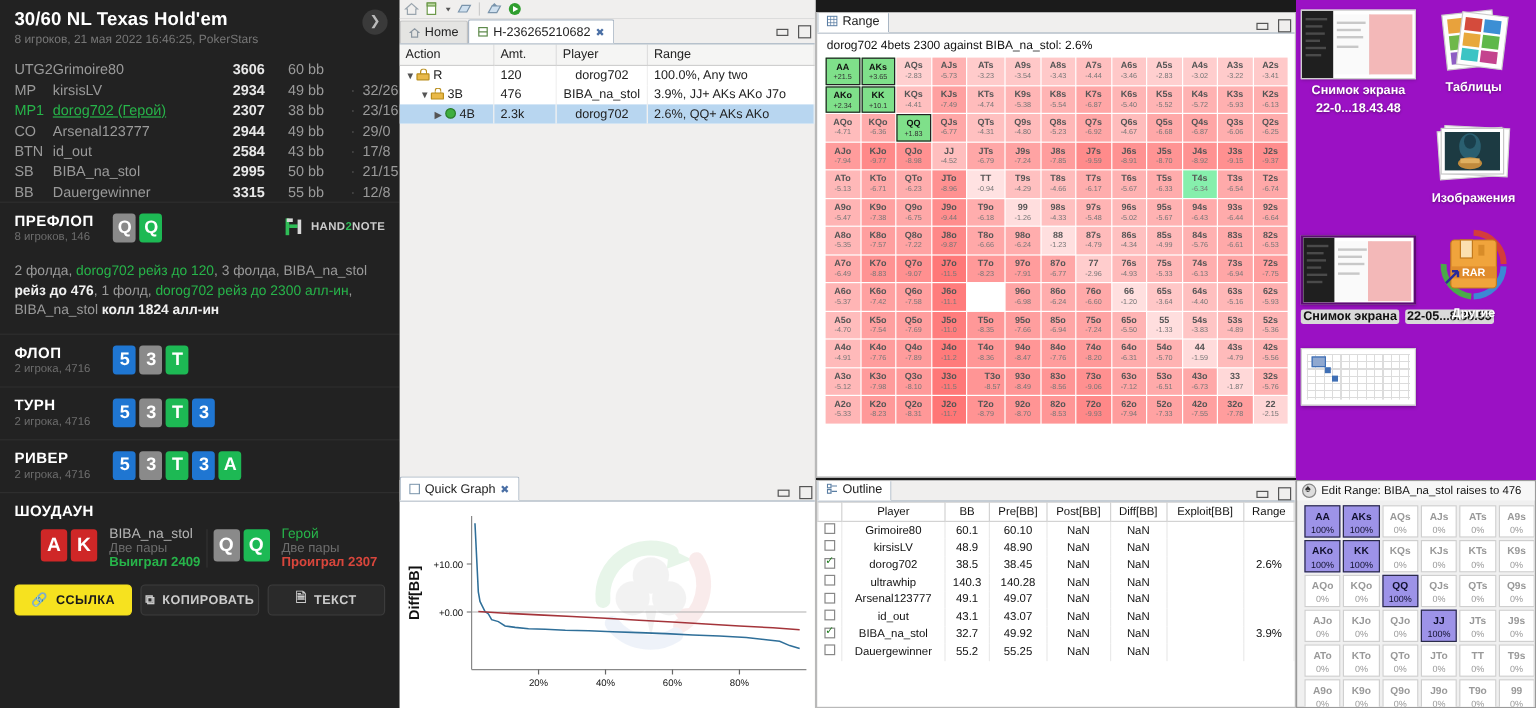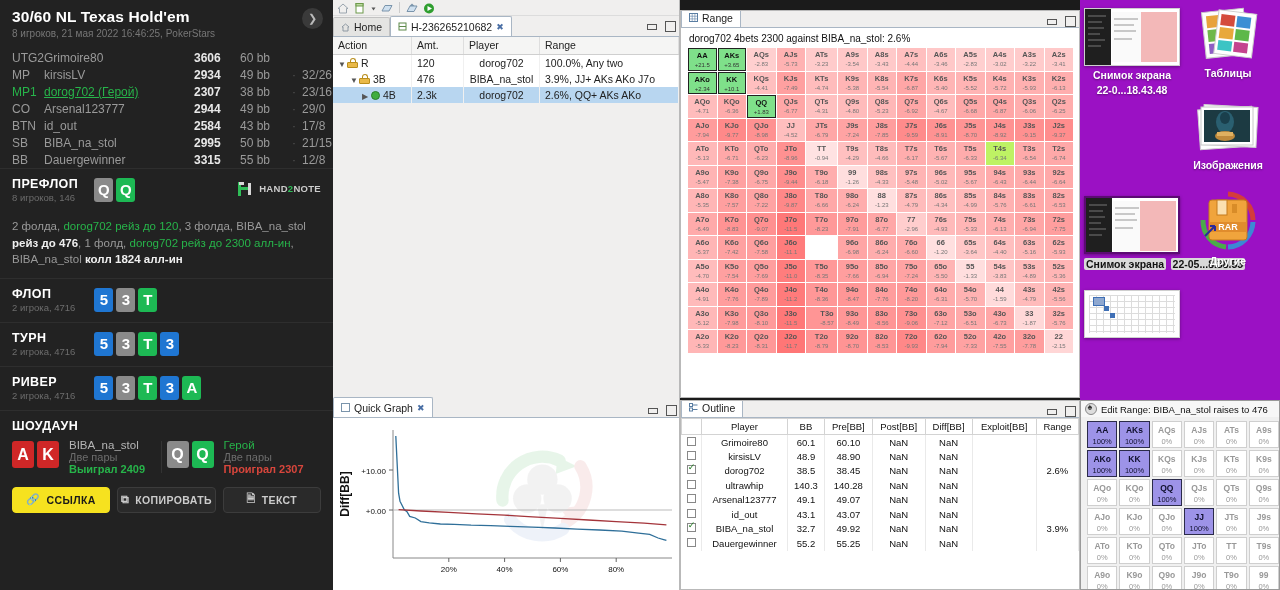--- a/index.html
+++ b/index.html
@@ -44,21 +44,21 @@
   .h2nmark i.c{left:10px;top:1px;width:3px;height:12px;background:#d8d8d8;}
   .h2nmark i.d{left:1px;top:0px;width:5px;height:3px;background:#d8d8d8;}
   .h2nlogo .two { color:#2fbd57; }
 
   .actions { padding:6px 12px 10px 12px; font-size:11.5px; line-height:16.5px; color:#9a9a9a; border-top:0; }
   .actions b { color:#f0f0f0; }
   .actions .g { color:#27b44a; }
 
   .showdown { border-top:1px solid #2e2e2e; padding:8px 12px 4px 12px; }
   .sd-title { font-size:12.5px; font-weight:bold; color:#fff; letter-spacing:.4px; margin-bottom:6px; }
-  .sd-row { display:flex; }
+  .sd-row { display:flex;margin-left:22px; }
   .sd-half { flex:1; display:flex; align-items:flex-start; position:relative; }
   .sd-half + .sd-half::before { content:""; position:absolute; left:-6px; top:2px; bottom:2px; width:1px; background:#333; }
   .sd-cards { margin-right:7px; padding-top:2px; }
   .sd-cards .card { width:22px; height:27px; line-height:27px; font-size:16px; }
   .sd-info .nm { font-size:11.5px; color:#b5b5b5; }
   .sd-info .nm.hero { color:#27b44a; }
   .sd-info .hand { font-size:11px; color:#6d6d6d; }
   .sd-info .res.win { font-size:11px; color:#27b44a; font-weight:bold; }
   .sd-info .res.lose { font-size:11px; color:#d8463c; font-weight:bold; }
 
@@ -699,21 +699,21 @@
         <span class="v">-6.17</span>
       </div>
       <div class="rcell" style="background: rgb(255, 178, 178);">
         <span class="t">T6s</span>
         <span class="v">-5.67</span>
       </div>
       <div class="rcell" style="background: rgb(255, 172, 172);">
         <span class="t">T5s</span>
         <span class="v">-6.33</span>
       </div>
-      <div class="rcell" style="background: #bef264;">
+      <div class="rcell" style="background: #86efac;">
         <span class="t">T4s</span>
         <span class="v">-6.34</span>
       </div>
       <div class="rcell" style="background: rgb(255, 170, 170);">
         <span class="t">T3s</span>
         <span class="v">-6.54</span>
       </div>
       <div class="rcell" style="background: rgb(255, 168, 168);">
         <span class="t">T2s</span>
         <span class="v">-6.74</span>

